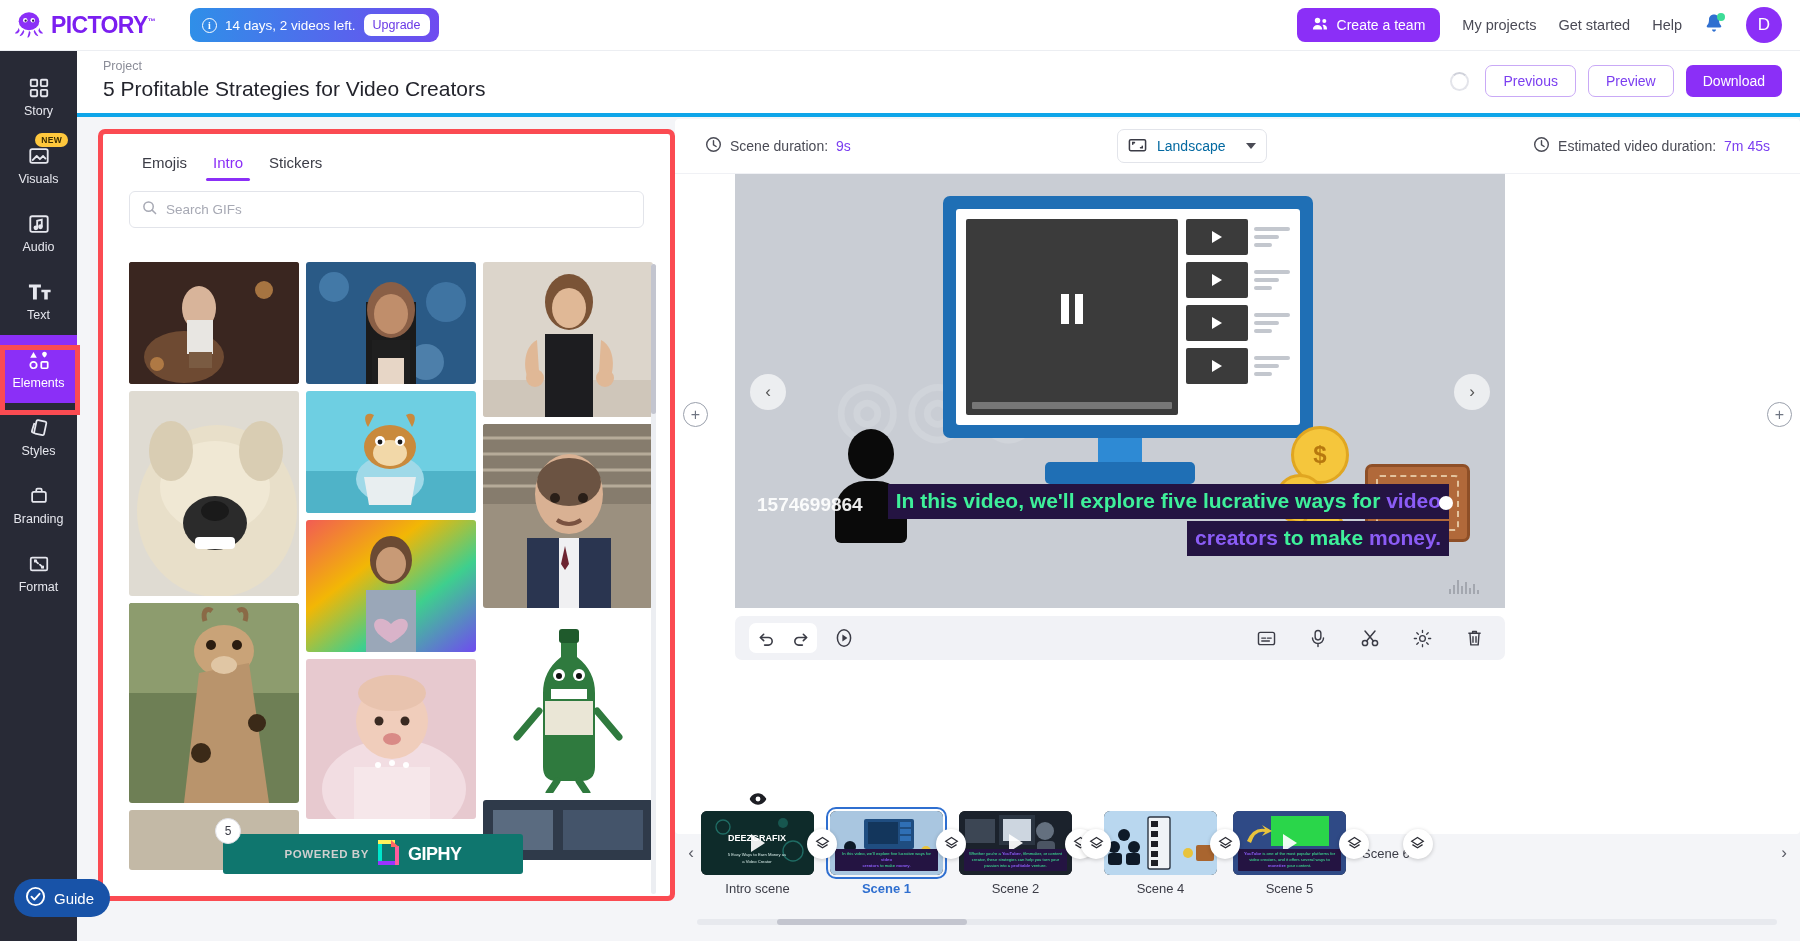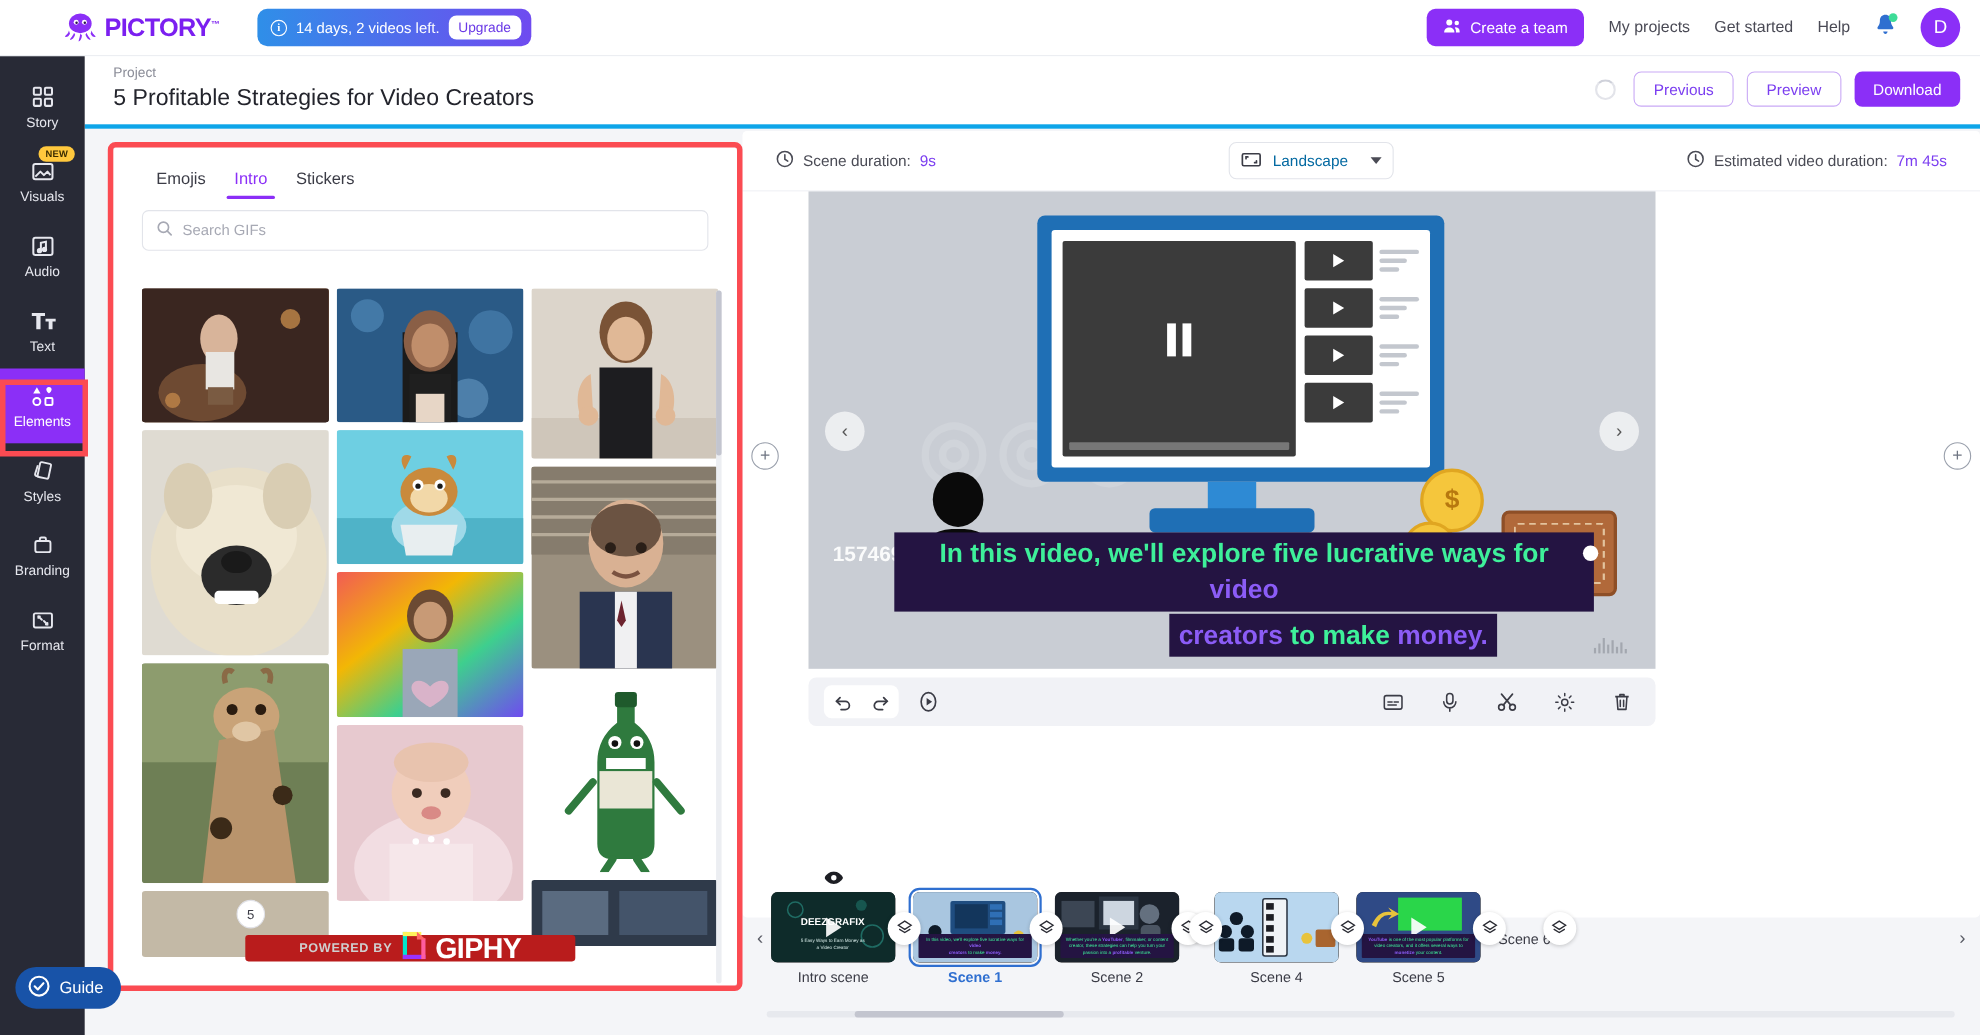--- a/index.html
+++ b/index.html
@@ -8,21 +8,21 @@
     font-family: "Liberation Sans", sans-serif;
     background: #ffffff;
     overflow: hidden;
   }
   .app { position: relative; width: 1800px; height: 941px; }
 
   
   .topbar {
     position: absolute; left: 0; top: 0; width: 1800px; height: 51px;
     background: #fff; display: flex; align-items: center;
-    border-bottom: 1px solid #eceef2; z-index: 30; padding-left: 44px;
+    border-bottom: 1px solid #eceef2; z-index: 30;
   }
   .logo { display: flex; align-items: center; gap: 7px; margin-left: 14px; width: 150px; }
   .logo-mark { width: 30px; height: 30px; position: relative; }
   .logo-text {
     font-weight: 800; font-size: 23px; color: #7b1ff0; letter-spacing: -0.6px;
     position: relative;
   }
   .logo-tm { font-size: 8px; vertical-align: super; font-weight: 700; }
 
   .trial-pill {
@@ -154,26 +154,26 @@
   .gif-tile { width: 170px; border-radius: 3px; position: relative; overflow: hidden; }
   .scrollbar-track {
     position: absolute; right: 14px; top: 130px; width: 5px; height: 630px;
     background: #eceef2; border-radius: 3px;
   }
   .scrollbar-thumb {
     position: absolute; left: 0; top: 0; width: 5px; height: 150px;
     background: #c3c5cf; border-radius: 3px;
   }
   .giphy-bar {
-    position: absolute; left: 120px; bottom: 22px; width: 300px; height: 24px;
-    background: #b91c1c; border-radius: 3px; display: flex; align-items: center;
+    position: absolute; left: 120px; bottom: 22px; width: 300px; height: 40px;
+    background: #0f766e; border-radius: 3px; display: flex; align-items: center;
     justify-content: center; gap: 9px; z-index: 14;
   }
   .giphy-bar .pb { color: #cfcfcf; font-size: 11.5px; font-weight: 700; letter-spacing: .6px; }
-  .giphy-bar .gw { color: #fff; font-size: 26px; font-weight: 800; letter-spacing: -.5px; }
+  .giphy-bar .gw { color: #fff; font-size: 18px; font-weight: 800; letter-spacing: -.5px; }
   .step-bubble {
     position: absolute; left: 112px; bottom: 52px; width: 26px; height: 26px;
     border-radius: 50%; background: #fff; border: 1px solid #e1e2e8;
     display: flex; align-items: center; justify-content: center;
     font-size: 12px; color: #3b3c46; z-index: 15;
   }
 
   
   .preview-area {
     position: absolute; left: 598px; top: 68px; width: 1125px; height: 715px;
@@ -238,21 +238,21 @@
   .wallet:after { content:""; position: absolute; left: 8px; top: 8px; right: 8px; bottom: 8px;
                   border: 2px dashed #e3c39d; border-radius: 4px; }
   .wallet-dot { position: absolute; right: 14px; top: 50%; transform: translateY(-50%);
                 width: 14px; height: 14px; border-radius: 50%; background: #fff; z-index: 2;}
   .watermark { position: absolute; left: 22px; top: 320px; font-size: 19px;
                color: #fff; font-weight: 600; opacity: .92; }
   .stage-wm-big { position: absolute; left: 100px; top: 190px; font-size: 74px; color: #d7dadf;
                   opacity:.55; letter-spacing: 6px; font-weight: 700; }
   .caption {
     position: absolute; left: 78px; top: 310px; width: 636px;
-    font-size: 24px; font-weight: 700; line-height: 1.38; text-align: center;
+    font-size: 21px; font-weight: 700; line-height: 1.38; text-align: right;
   }
   .caption .ln { display: inline-block; background: #241442; padding: 3px 8px; }
   .caption .ln2 { margin-left: 162px; margin-top: 2px; }
   .cg { color: #3ef09a; }
   .cp { color: #8b5cf6; }
   .nav-arrow {
     position: absolute; top: 200px; width: 36px; height: 36px; border-radius: 50%;
     background: rgba(255,255,255,.65); display: flex; align-items: center;
     justify-content: center; color: #555; font-size: 17px; cursor: pointer;
   }

